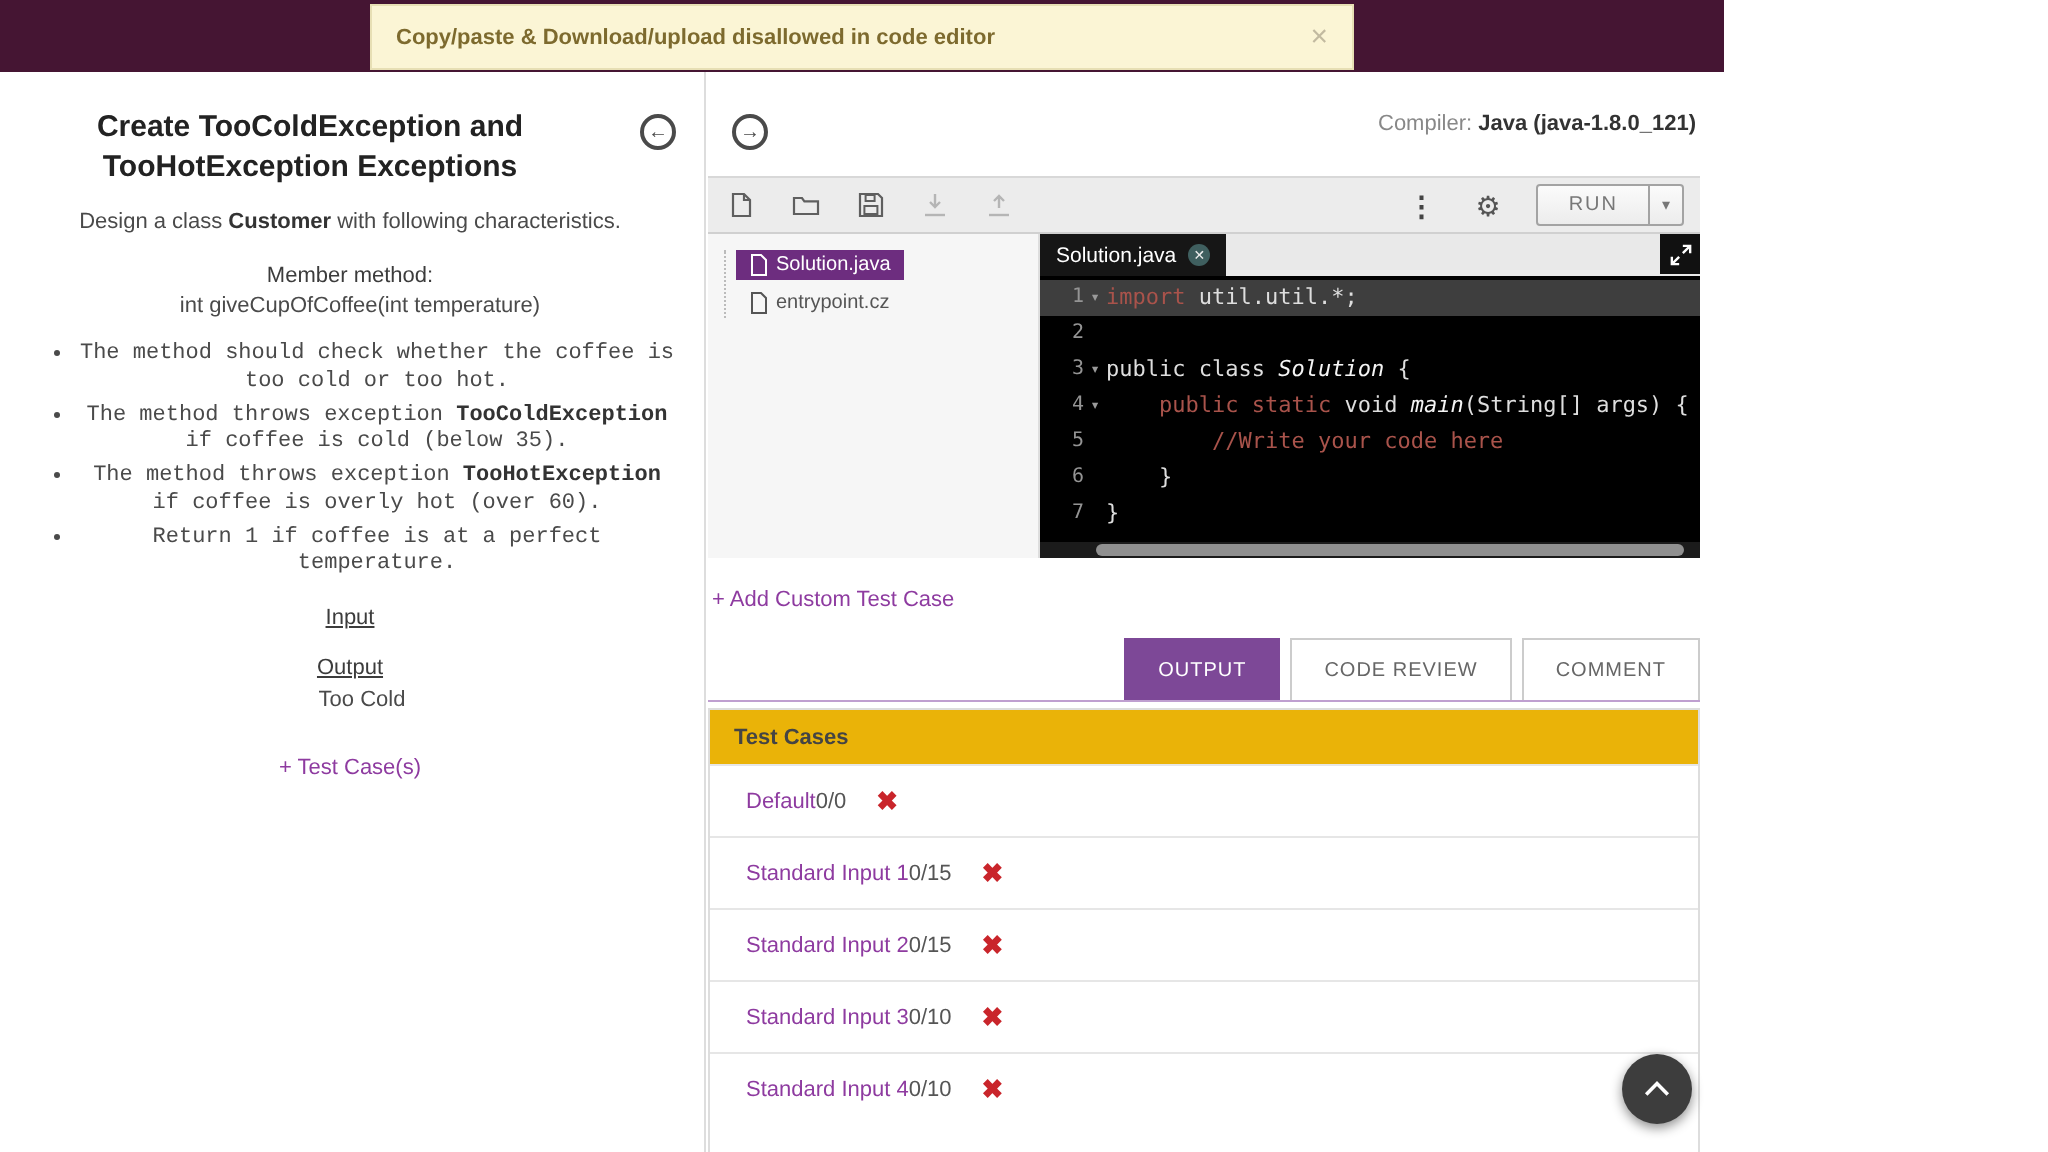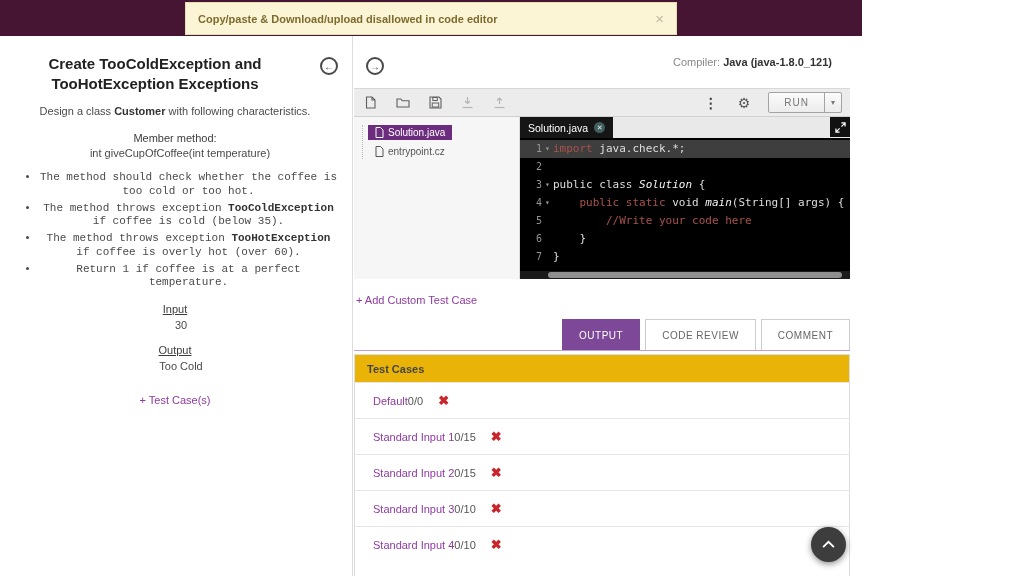--- a/index.html
+++ b/index.html
@@ -32,21 +32,21 @@
   ul.bullets b { color:#333; }
   .io-label { margin-top:13px; text-decoration:underline; font-size:11px; color:#3c3c3c; }
   .io-value { margin-left:12px; margin-top:4px; font-size:11px; color:#4a4a4a; }
   .link { color:#8e3ba0; font-size:11px; cursor:pointer; }
   .tc-open-link { margin-top:22px; }
 
   
   .right-panel { position:absolute; left:354px; top:36px; right:0; bottom:0; padding-right:12px; }
   .right-header { position:relative; height:52px; }
   .right-header .circle-icon { position:absolute; left:12px; top:18px; }
-  .compiler { position:absolute; right:18px; top:20px; font-size:11px; }
+  .compiler { position:absolute; right:2px; top:20px; font-size:11px; }
   .comp-label { color:#888; }
   .comp-value { color:#333; font-weight:bold; }
 
   
   .toolbar { height:29px; background:#ececec; border-top:1px solid #d8d8d8; border-bottom:1px solid #d0d0d0;
              display:flex; align-items:center; padding:0 8px 0 10px; }
   .tool-icon { margin-right:19px; display:inline-flex; cursor:pointer; }
   .tool-icon svg { display:block; }
   .spacer { flex:1; }
   .kebab { font-size:14px; color:#444; font-weight:bold; margin-right:20px; cursor:pointer; }
@@ -131,21 +131,20 @@
       <div>Member method:</div>
       <div class="sig">int giveCupOfCoffee(int temperature)</div>
     </div>
     <ul class="bullets">
         <li><span>The method should check whether the coffee is too cold or too hot.</span><b></b><span></span></li>
         <li><span>The method throws exception </span><b>TooColdException</b><span> if coffee is cold (below 35).</span></li>
         <li><span>The method throws exception </span><b>TooHotException</b><span> if coffee is overly hot (over 60).</span></li>
         <li><span>Return 1 if coffee is at a perfect temperature.</span><b></b><span></span></li>
       </ul>
     <div class="io-label">Input</div>
-    <div class="io-value">30</div>
     <div class="io-label">Output</div>
     <div class="io-value">Too Cold</div>
     <div class="link tc-open-link">+ Test Case(s)</div>
   </div>
 
   <div class="right-panel">
 
     <div class="right-header">
       <span class="circle-icon">→</span>
       <div class="compiler">
@@ -220,21 +219,21 @@
           <span class="expand-btn">
             <svg width="11" height="11" viewBox="0 0 12 12">
                 <path d="M7 1h4v4M11 1L7 5M5 11H1V7M1 11l4-4" stroke="#fff" stroke-width="1.3" fill="none"></path>
               </svg>
           </span>
         </div>
         <div class="code">
             <div class="cl active">
               <span class="gut">1</span>
               <span class="fold">▾</span>
-              <span class="src"><span class="tk-kw">import</span><span class="tk-pln"> java.check.*;</span></span>
+              <span class="src"><span class="tk-kw">import</span><span class="tk-pln"> util.util.*;</span></span>
             </div>
             <div class="cl">
               <span class="gut">2</span>
               <span class="fold"></span>
               <span class="src"></span>
             </div>
             <div class="cl">
               <span class="gut">3</span>
               <span class="fold">▾</span>
               <span class="src"><span class="tk-pln">public class </span><span class="tk-cls">Solution</span><span class="tk-pln"> {</span></span>

